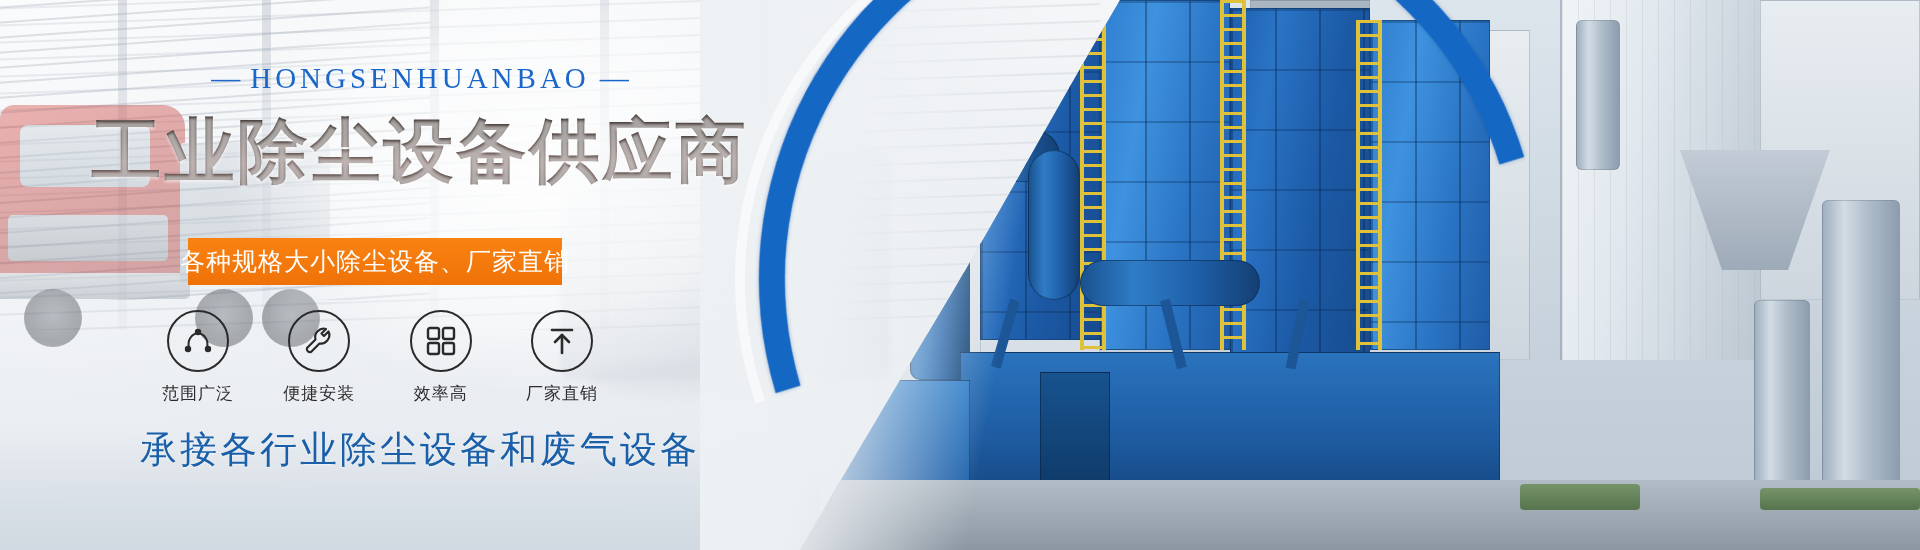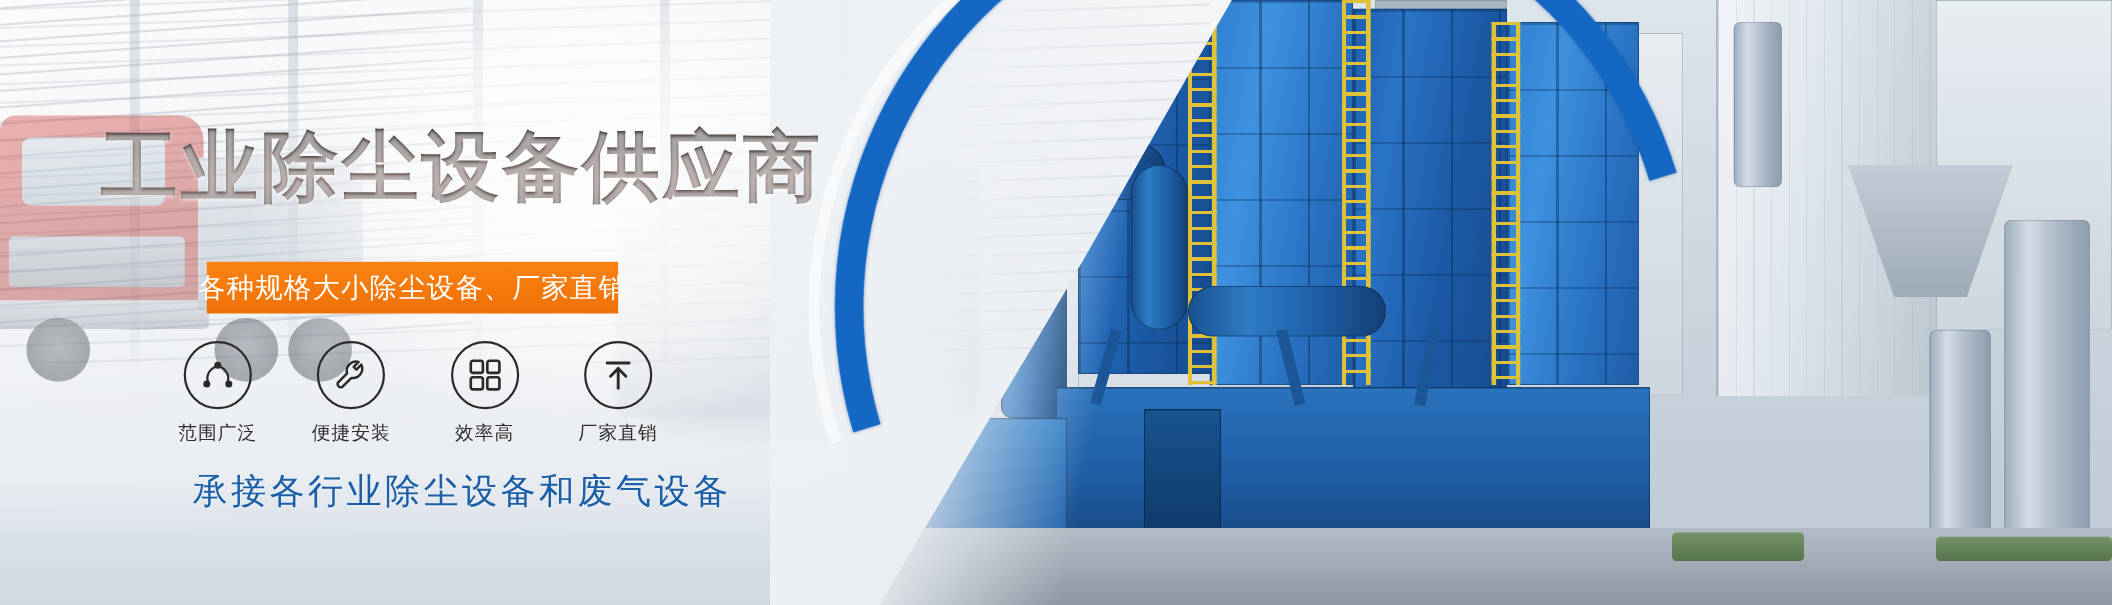--- a/index.html
+++ b/index.html
@@ -276,21 +276,21 @@
   }
   .feature .flabel {
     font-size:17px; color:#2d2d2d; letter-spacing:1px; white-space:nowrap;
     font-family:"DejaVu Sans","Liberation Sans",sans-serif;
     text-align:center;
   }
 
   .tagline {
     position:absolute; left:0; top:425px; width:840px;
     text-align:center;
-    font-size:32px; color:#1a5fa8; letter-spacing:3px;
+    font-size:37px; color:#1a5fa8; letter-spacing:3px;
     white-space:nowrap;
     font-family:"DejaVu Sans","Liberation Sans",sans-serif;
     text-shadow:0 1px 2px rgba(255,255,255,.6);
   }
 </style>
 </head>
 <body>
 
 <div class="banner">
 
@@ -372,20 +372,23 @@
     <div class="green" style="left:740px;  width:120px; height:26px;"></div>
     <div class="green" style="left:980px;  width:160px; height:22px;"></div>
   </div>
 
   <div class="swoosh-mask"></div>
   <div class="swoosh"></div>
   <div class="swoosh2"></div>
 
   <div class="content">
 
+    <div class="eyebrow">
+      <span class="dash">—</span><span>HONGSENHUANBAO</span><span class="dash">—</span>
+    </div>
 
     <div class="headline">工业除尘设备供应商</div>
 
     <div class="subbar">
       <span>各种规格大小除尘设备、厂家直销</span>
     </div>
 
     <div class="features">
 
       <div class="feature">

